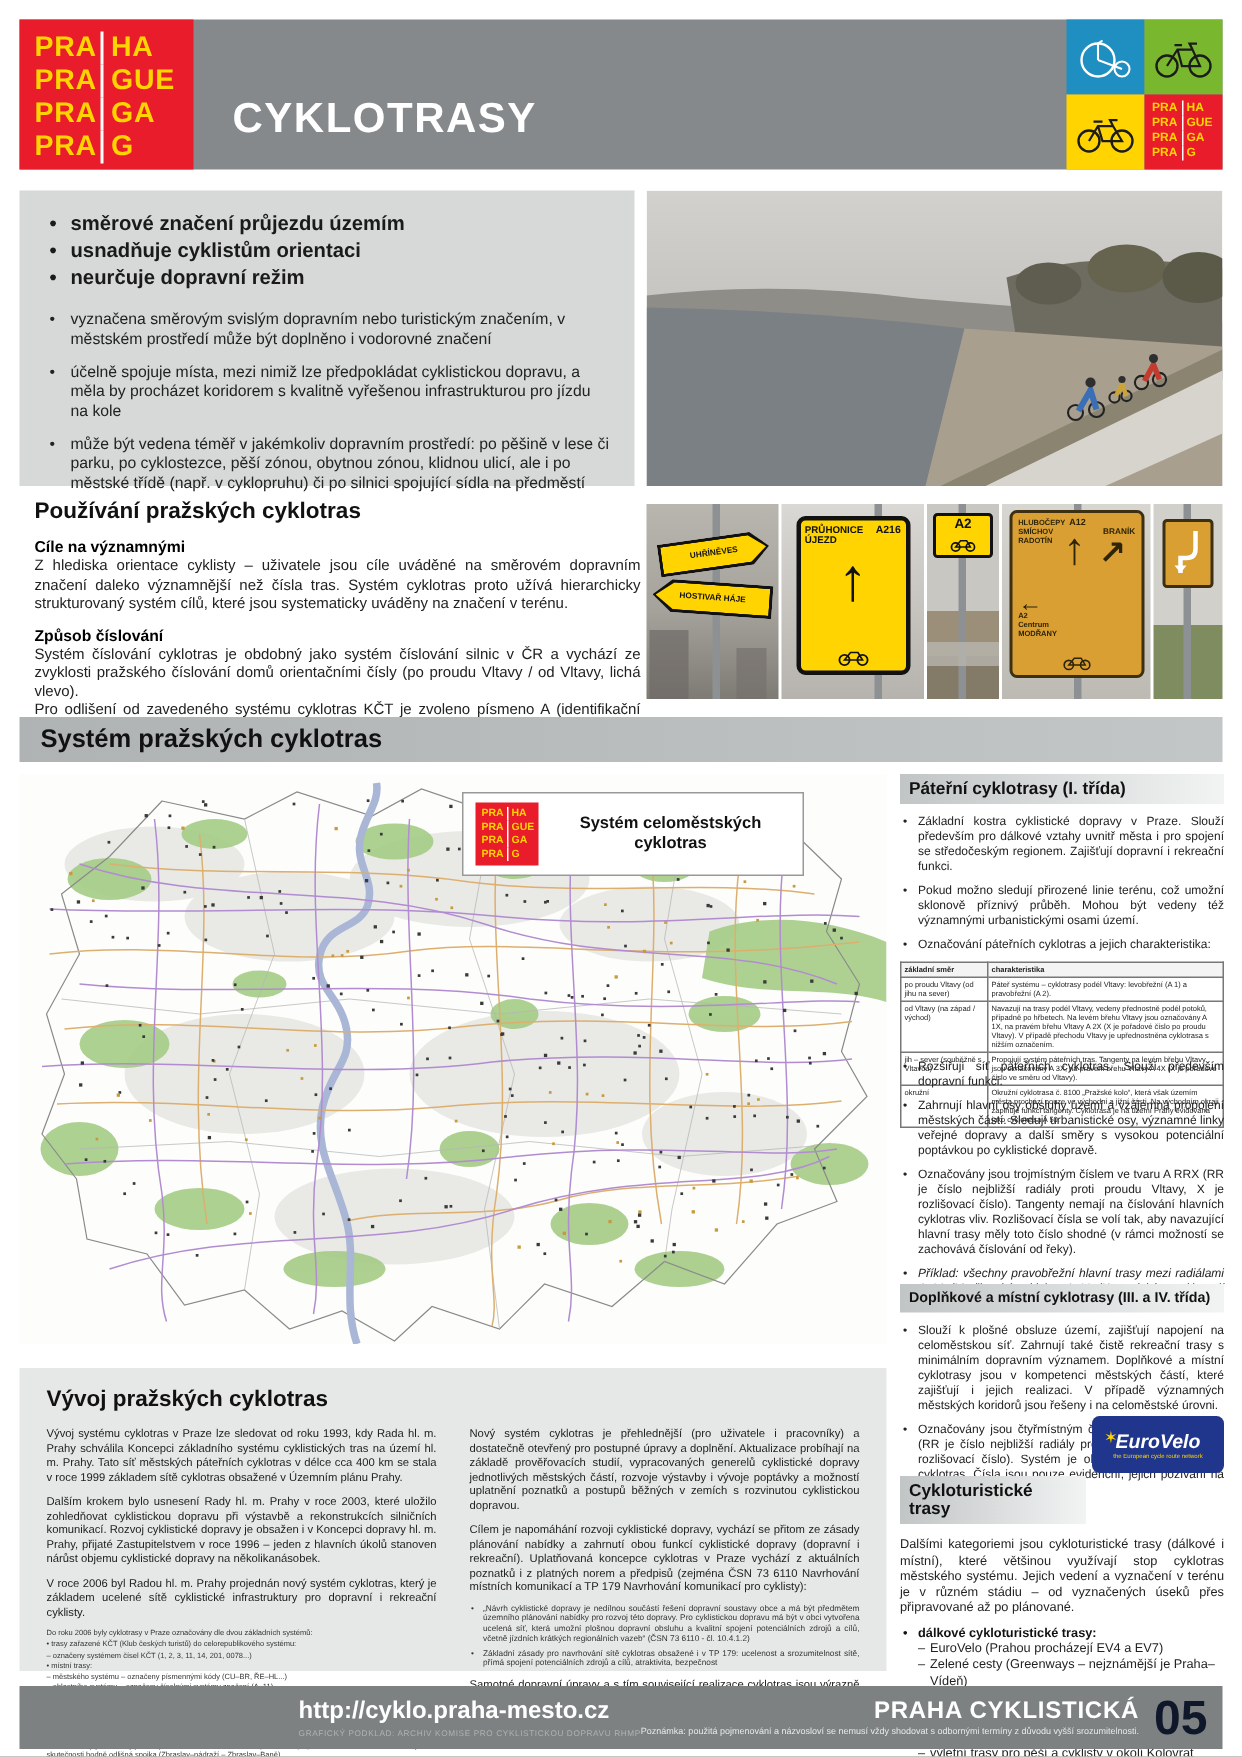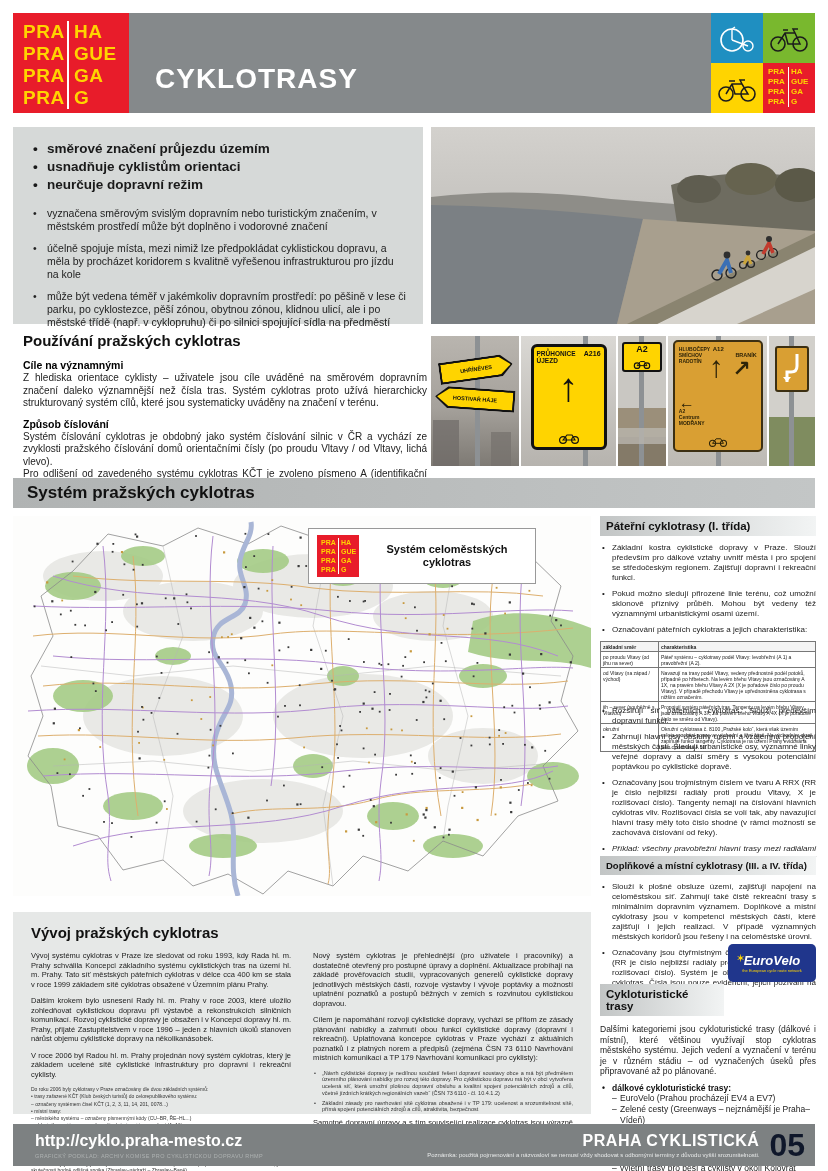--- a/index.html
+++ b/index.html
@@ -112,21 +112,21 @@
   #vyvoj{left:13px;top:912px;width:578px;height:202px;background:#e6e8e7;padding:12px 18px;}
   #vyvoj .cols{display:flex;gap:22px;}
   #vyvoj .col{width:260px;}
   #vyvoj p{margin:0 0 7px 0;font-size:7.5px;line-height:9.5px;text-align:justify;color:#222;}
   .smallprint{font-size:5px;line-height:6.3px;color:#333;}
   .smallprint div{margin-bottom:1px;}
   .tinyb{font-size:5.5px;line-height:6.8px;color:#333;text-align:justify;position:relative;padding-left:9px;margin-bottom:3px;}
   .tinyb::before{content:"•";position:absolute;left:1px;}
 
   
-  #footer{left:13px;top:1124px;width:802px;height:42px;background:#7d8182;display:flex;justify-content:space-between;align-items:center;padding:0 10px 0 22px;}
+  #footer{left:13px;top:1124px;width:802px;height:42px;background:#7d8182;display:flex;justify-content:flex-end;align-items:center;padding:0 10px 0 22px;}
   .f-left .url{color:#fff;font-size:16px;font-weight:bold;}
   .f-left .credit{color:#aeb2b2;font-size:5.5px;letter-spacing:.4px;margin-top:3px;}
   .f-right{display:flex;align-items:center;gap:10px;}
   .f-col{display:flex;flex-direction:column;align-items:flex-end;}
   .f-brand{color:#fff;font-size:16px;font-weight:bold;letter-spacing:.5px;}
   .f-note{color:#e8eaea;font-size:6px;margin-top:2px;}
   .f-num{color:#0f172a;font-size:32px;font-weight:bold;line-height:32px;}
 </style>
 </head>
 <body>

